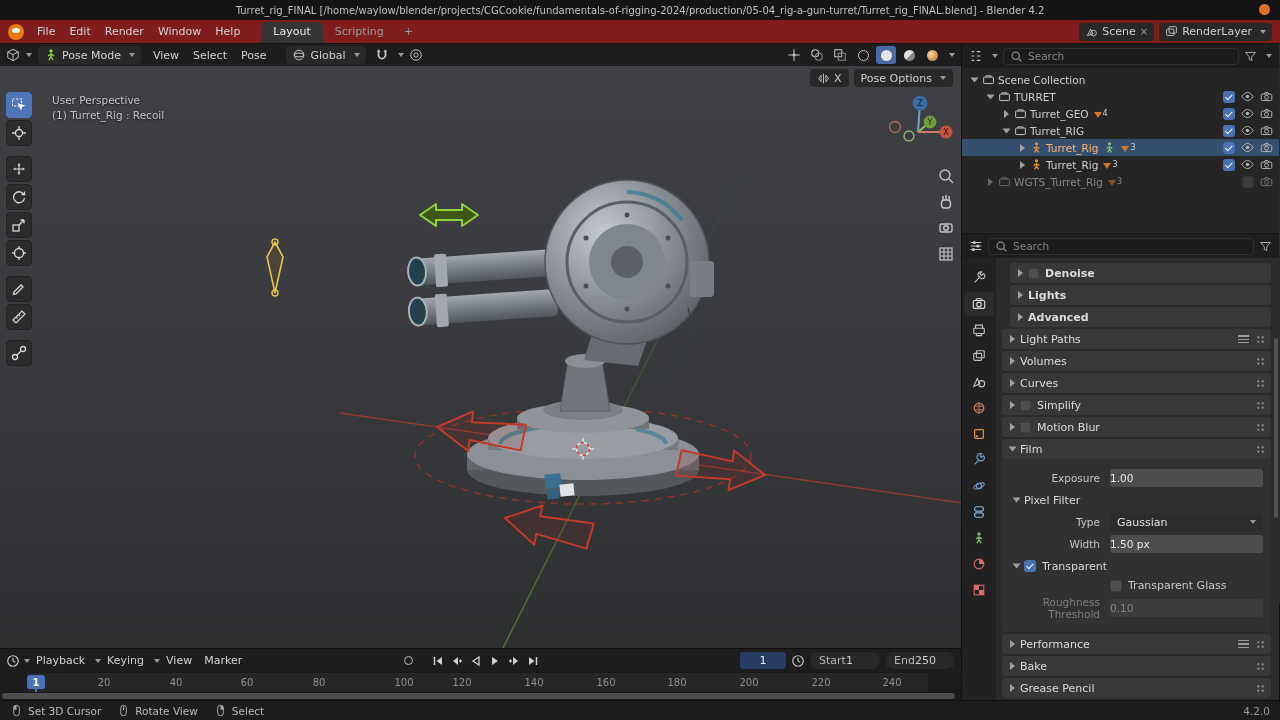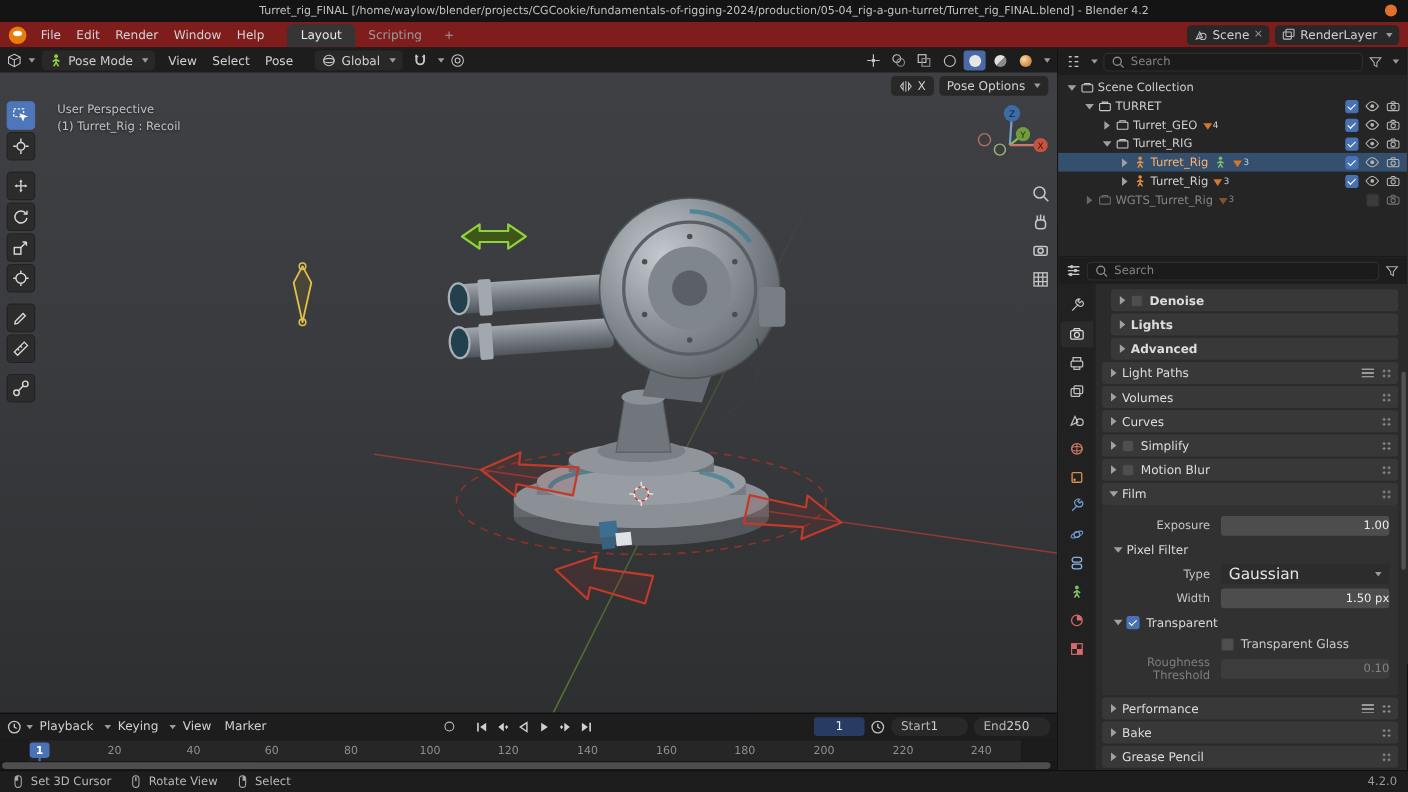--- a/index.html
+++ b/index.html
@@ -84,22 +84,22 @@
   .pcontent{flex:1;padding:5px 8px 0 6px;overflow:hidden;}
   .phdr{height:20px;display:flex;align-items:center;background:#383838;border-radius:3px;margin-bottom:2px;padding:0 6px;color:#dcdcdc;}
   .phdr.indent{margin-left:8px;font-weight:bold;}
   .phdr .cb{width:11px;height:11px;margin-right:6px;}
   .phdr-right{margin-left:auto;display:flex;align-items:center;gap:7px;}
   .dots{width:9px;height:9px;background:radial-gradient(circle,#8d8d8d 1px,transparent 1.3px);background-size:4.5px 4.5px;}
   .preset{width:11px;height:8px;background:repeating-linear-gradient(#9a9a9a 0 1.5px,transparent 1.5px 3.5px);}
   .pbody{background:#313131;border-radius:0 0 3px 3px;margin:-2px 0 2px 0;padding:6px 8px 8px 0;}
   .prow{display:flex;align-items:center;margin:4px 0;}
   .plabel{width:108px;text-align:right;padding-right:10px;color:#c6c6c6;font-size:10.5px;flex:0 0 auto;}
-  .pfield{flex:1;height:18px;background:#4d4d4d;border-radius:3px;display:flex;align-items:center;justify-content:flex-end;color:#ebebeb;font-size:10.5px;}
-  .pselect{flex:1;height:18px;background:#2c2c2c;border-radius:3px;display:flex;align-items:center;justify-content:space-between;padding:0 7px;color:#e4e4e4;font-size:14px;}
+  .pfield{flex:1;height:18px;background:#4d4d4d;border-radius:3px;display:flex;align-items:center;justify-content:flex-start;color:#ebebeb;font-size:10.5px;}
+  .pselect{flex:1;height:18px;background:#2c2c2c;border-radius:3px;display:flex;align-items:center;justify-content:space-between;padding:0 7px;color:#e4e4e4;font-size:11px;}
   .psub{display:flex;align-items:center;height:18px;margin:3px 0 2px 10px;color:#d8d8d8;}
   .prow.dim .pfield{background:#3c3c3c;color:#828282;}
   .prow.dim .plabel{color:#7e7e7e;}
   .cbrow{flex:1;display:flex;align-items:center;gap:6px;color:#c9c9c9;}
   .vscroll{position:absolute;right:1px;top:80px;width:4px;height:180px;border-radius:2px;background:#525252;}
 
   
   .tlh{height:24px;background:#1d1d1d;border-top:1px solid #101010;display:flex;align-items:center;padding:0 6px;position:relative;flex:0 0 auto;}
   .tlh .menu-item{padding:2px 6px;}
   .play-cluster{position:absolute;left:400px;display:flex;align-items:center;gap:2px;}
@@ -549,21 +549,21 @@
             <span>250</span>
           </div>
         </div>
       </div>
 
       <div class="ruler">
         <span class="tick" style="left:104px">20</span>
         <span class="tick" style="left:176px">40</span>
         <span class="tick" style="left:247px">60</span>
         <span class="tick" style="left:319px">80</span>
-        <span class="tick" style="left:391px">100</span>
+        <span class="tick" style="left:404px">100</span>
         <span class="tick" style="left:462px">120</span>
         <span class="tick" style="left:534px">140</span>
         <span class="tick" style="left:606px">160</span>
         <span class="tick" style="left:677px">180</span>
         <span class="tick" style="left:749px">200</span>
         <span class="tick" style="left:821px">220</span>
         <span class="tick" style="left:892px">240</span>
         <div class="rng-shade" style="left:0;width:27px;"></div>
         <div class="rng-shade" style="left:928px;right:0;"></div>
         <div class="playhead">

